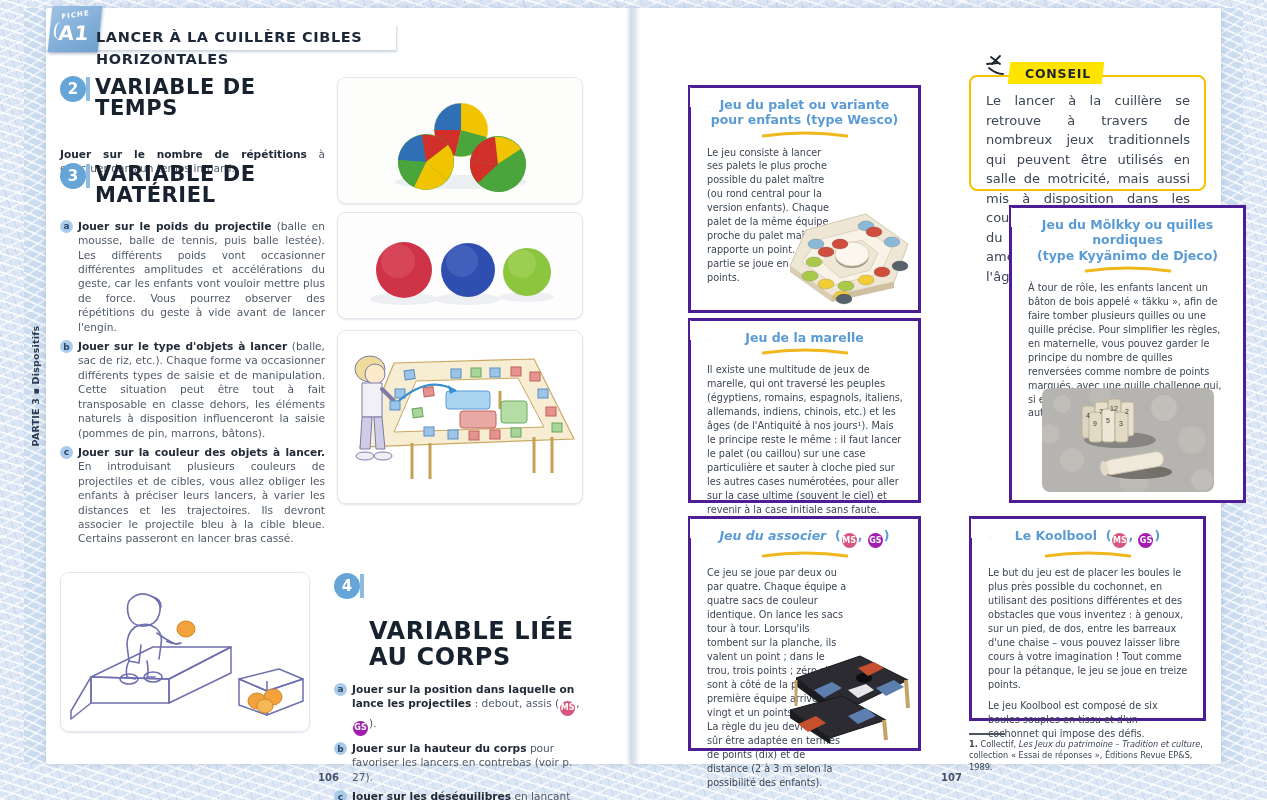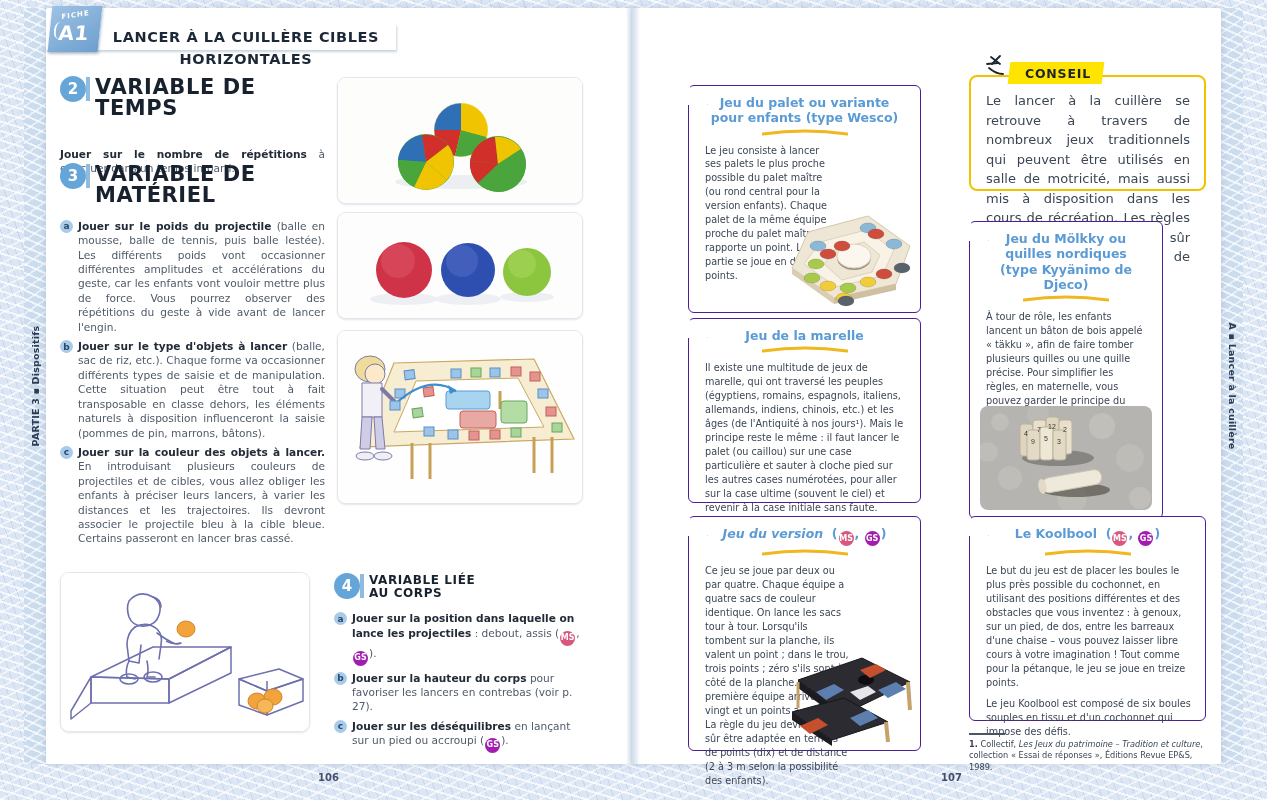--- a/index.html
+++ b/index.html
@@ -55,21 +55,20 @@
   .header-band{
     position:absolute; left:46px; top:24px; width:350px; height:26px;
     background:#ffffff;
     box-shadow:1px 2px 2px rgba(70,100,140,.28);
   }
   .header-title{
     position:absolute; left:96px; top:26px; width:300px; height:22px;
     font-family:"DejaVu Sans", sans-serif;
     font-weight:bold; font-size:14.5px; color:#1c2838; letter-spacing:.6px;
     line-height:22px;
-    text-align:center;
   }
   .fiche-tab{
     position:absolute; left:50px; top:6px; width:50px; height:46px;
     background:linear-gradient(145deg,#9dc2e4,#6d9fce);
     transform:skewX(-6deg);
     box-shadow:1px 2px 3px rgba(50,80,120,.35);
   }
   .fiche-tab .f-lab{
     position:absolute; left:10px; top:5px; font-size:7px; font-weight:bold;
     color:#ffffff; letter-spacing:1px; transform:rotate(-8deg);
@@ -92,21 +91,21 @@
     position:relative;
   }
   .num-badge::after{
     content:""; position:absolute; left:26px; top:1px; width:4px; height:24px;
     background:#8fbbe0;
   }
   .sec-title{
     font-weight:bold; font-size:21px; color:#18222f; letter-spacing:.6px;
     line-height:1.02; padding-top:1px;
   }
-  .sec-title.two-line{ font-size:12px; line-height:1.1; }
+  .sec-title.two-line{ font-size:24px; line-height:1.1;margin-top:44px; }
 
   .body-p{
     font-size:10.6px; line-height:1.36; color:#4f5a68; text-align:justify;
   }
   .body-p b{ color:#222b38; }
 
   .item{ display:flex; gap:5px; margin-top:5px; }
   .bullet{
     flex:0 0 auto; width:13px; height:13px; border-radius:50%;
     background:#a9cbe9; color:#274a6b; font-size:9px; font-weight:bold;
@@ -124,21 +123,21 @@
   
   .img-frame{
     background:#fff; border:1px solid #e3e7ec; border-radius:9px;
     box-shadow:0 1px 2px rgba(130,150,175,.25);
     position:absolute; overflow:hidden;
   }
 
   
   .card{
     position:absolute; background:#fff;
-    border:1px solid #4c1d95; border-radius:6px;
+    border:3px solid #4c1d95; border-radius:0;
   }
   .card .foldcut{
     position:absolute; left:-1px; top:-1px; width:20px; height:20px;
     background:#ffffff;
     border-right:1px solid #9cc0e4;
     transform-origin:0 0;
     clip-path:polygon(0 0, 100% 100%, 0 100%);
     border-left:none; border-top:none;
   }
   .card-head{
@@ -496,21 +495,21 @@
     </div>
     <div class="card-body">
       <p>Il existe une multitude de jeux de marelle, qui ont traversé les peuples (égyptiens, romains, espagnols, italiens, allemands, indiens, chinois, etc.) et les âges (de l'Antiquité à nos jours¹). Mais le principe reste le même : il faut lancer le palet (ou caillou) sur une case particulière et sauter à cloche pied sur les autres cases numérotées, pour aller sur la case ultime (souvent le ciel) et revenir à la case initiale sans faute.</p>
     </div>
   </div>
 
   <div class="card" style="left:688px; top:516px; width:233px; height:235px;">
     <div class="foldcut"></div>
     <div class="card-head">
       <div>
-        <span style="font-style:italic;">Jeu du version</span>
+        <span style="font-style:italic;">Jeu du associer</span>
         <span style="color:#5b9bd5;">&nbsp;(</span><span class="badge-ms">MS</span><span style="color:#5b9bd5;">,&nbsp;</span><span class="badge-gs">GS</span><span style="color:#5b9bd5;">)</span>
       </div>
       <svg class="underline-swoosh" viewBox="0 0 86 7">
         <path d="M1 5 Q43 -1 85 5" stroke="#f0b71e" stroke-width="3.2" fill="none" stroke-linecap="round"></path>
       </svg>
     </div>
     <div class="card-body">
       <p style="width:72%;">Ce jeu se joue par deux ou par quatre. Chaque équipe a quatre sacs de couleur identique. On lance les sacs tour à tour. Lorsqu'ils tombent sur la planche, ils valent un point ; dans le trou, trois points ; zéro s'ils sont à côté de la planche. La première équipe arrivée à vingt et un points a gagné. La règle du jeu devra bien sûr être adaptée en termes de points (dix) et de distance (2 à 3 m selon la possibilité des enfants).</p>
     </div>
     <svg style="position:absolute; right:2px; bottom:2px;" width="136" height="96" viewBox="0 0 136 96">
@@ -528,21 +527,21 @@
       <g>
         <polygon points="10,60 62,46 106,70 50,88" fill="#2b2b31" stroke="#16161a"></polygon>
         <polygon points="10,60 50,88 50,94 10,68" fill="#1b1b20"></polygon>
         <polygon points="18,74 36,66 46,73 28,82" fill="#c6502e"></polygon>
         <polygon points="68,66 86,58 96,66 78,74" fill="#5d7fb0"></polygon>
         <line x1="104" y1="70" x2="106" y2="90" stroke="#c4a269" stroke-width="4"></line>
       </g>
     </svg>
   </div>
 
-  <div class="card" style="left:969px; top:205px; width:194px; height:298px;margin-top:16px;">
+  <div class="card" style="left:1009px; top:205px; width:237px; height:298px;">
     <div class="foldcut"></div>
     <div class="card-head">
       <div>Jeu du Mölkky ou quilles nordiques</div>
       <div>(type Kyyänimo de Djeco)</div>
       <svg class="underline-swoosh" viewBox="0 0 86 7">
         <path d="M1 5 Q43 -1 85 5" stroke="#f0b71e" stroke-width="3.2" fill="none" stroke-linecap="round"></path>
       </svg>
     </div>
     <div class="card-body">
       <p>À tour de rôle, les enfants lancent un bâton de bois appelé « täkku », afin de faire tomber plusieurs quilles ou une quille précise. Pour simplifier les règles, en maternelle, vous pouvez garder le principe du nombre de quilles renversées comme nombre de points marqués, avec une quille challenge qui, si elle est renversée seule, fait automatiquement gagner la partie.</p>

